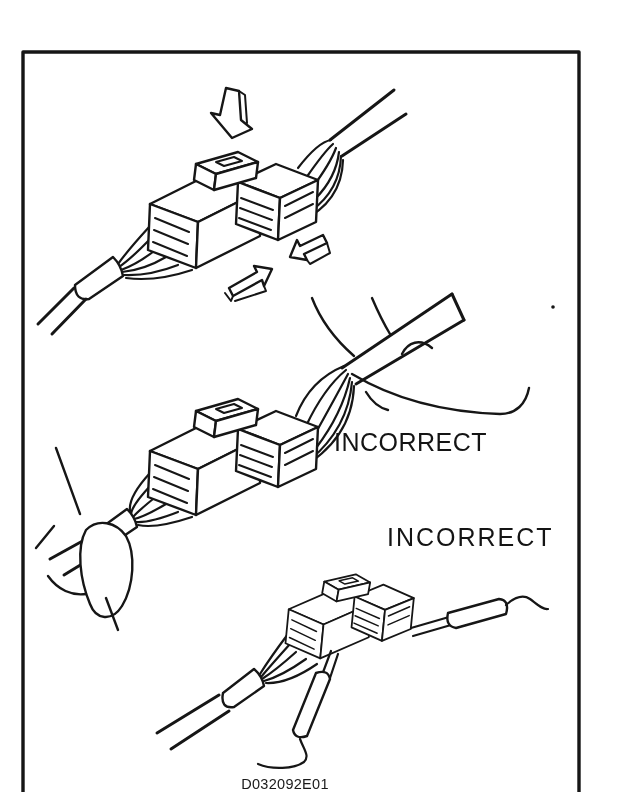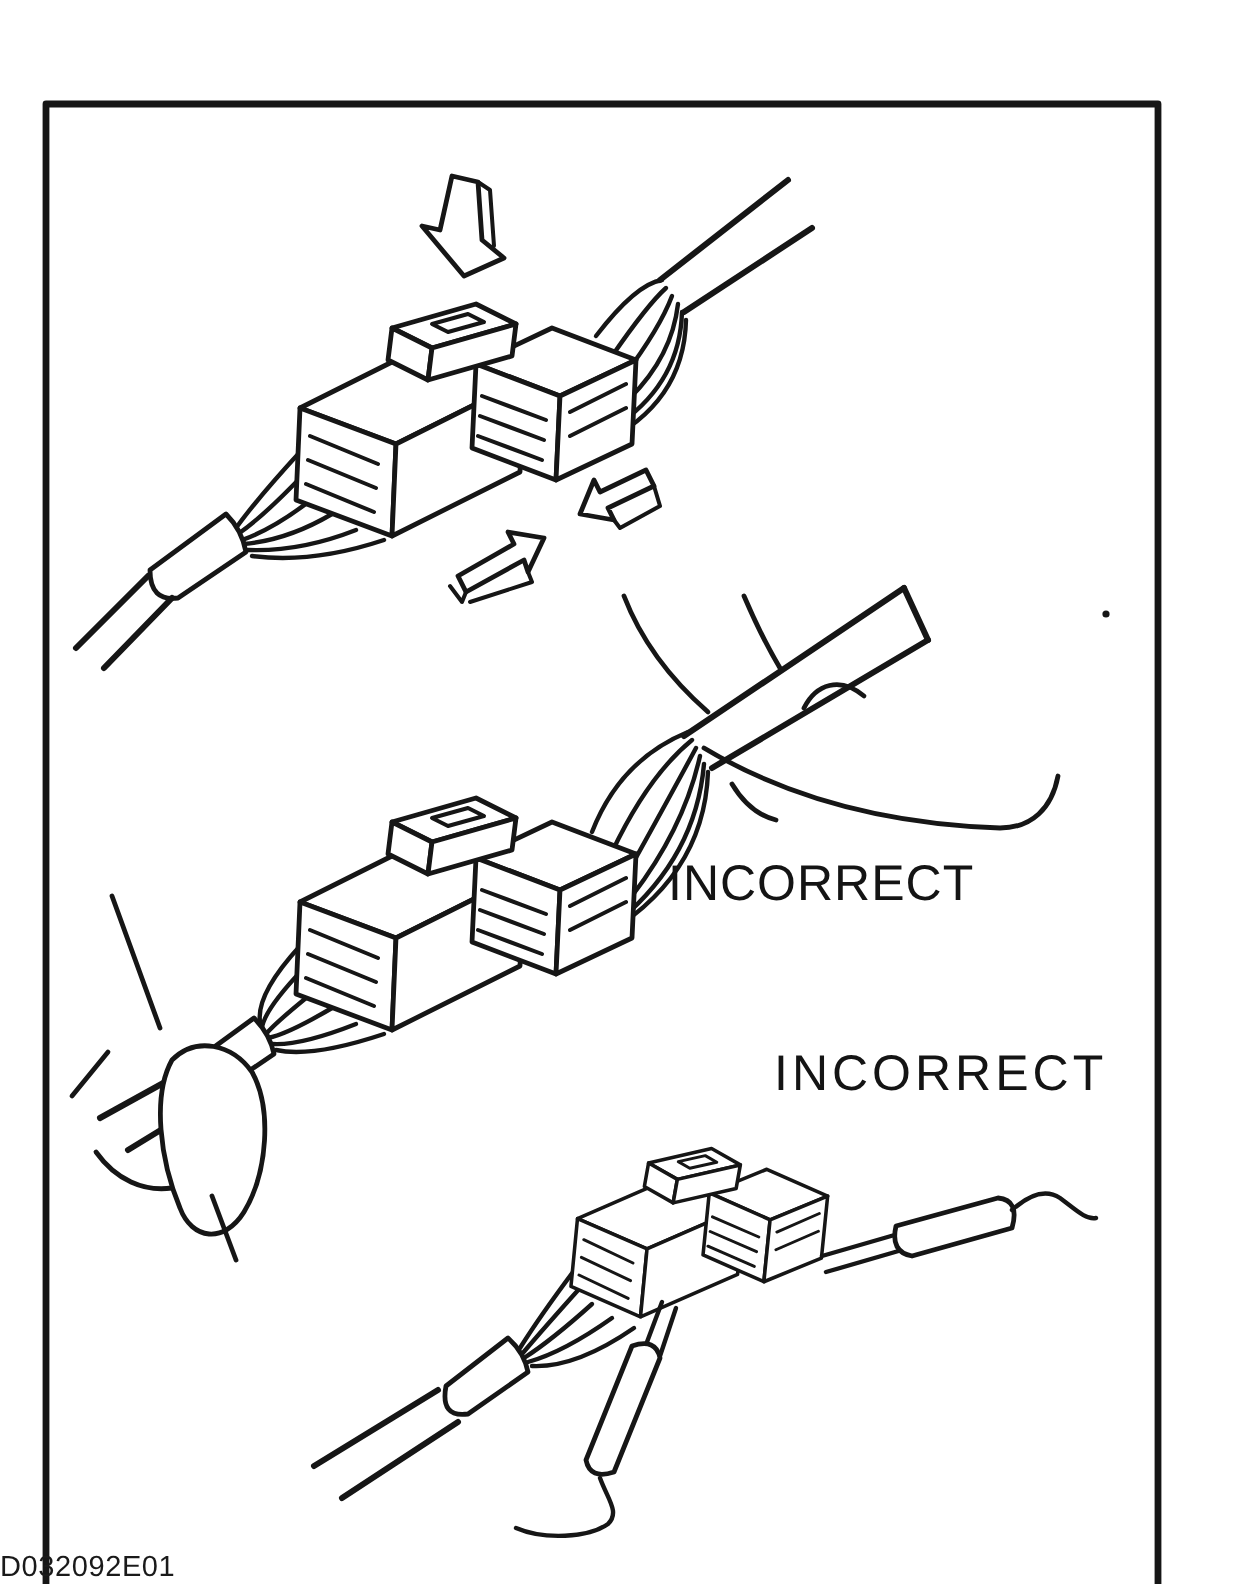--- a/index.html
+++ b/index.html
@@ -4,21 +4,21 @@
 <style>
   html,body{margin:0;padding:0;background:#fff;}
   #stage{position:relative;width:624px;height:792px;background:#ffffff;overflow:hidden;
          font-family:"Liberation Sans", sans-serif;margin-top:36px;}
   #art{position:absolute;left:0;top:0;}
   .lbl{position:absolute;color:#141414;font-size:25px;font-weight:400;white-space:nowrap;
        font-family:"Liberation Sans", sans-serif;}
   .lbl-inc1{left:334px;top:392px;letter-spacing:0.5px;}
   .lbl-inc2{left:387px;top:487px;letter-spacing:2px;}
   .lbl-cor{left:334px;top:649px;letter-spacing:1px;}
-  .lbl-code{left:0;top:740px;width:570px;text-align:left;font-size:14.5px;letter-spacing:0.3px;
+  .lbl-code{left:0;top:740px;width:570px;text-align:center;font-size:14.5px;letter-spacing:0.3px;
             color:#1a1a1a;}
 </style>
 </head>
 <body>
 
 <div id="stage">
 
 <svg id="art" width="624" height="792" viewBox="0 0 624 792">
   <defs>
 

